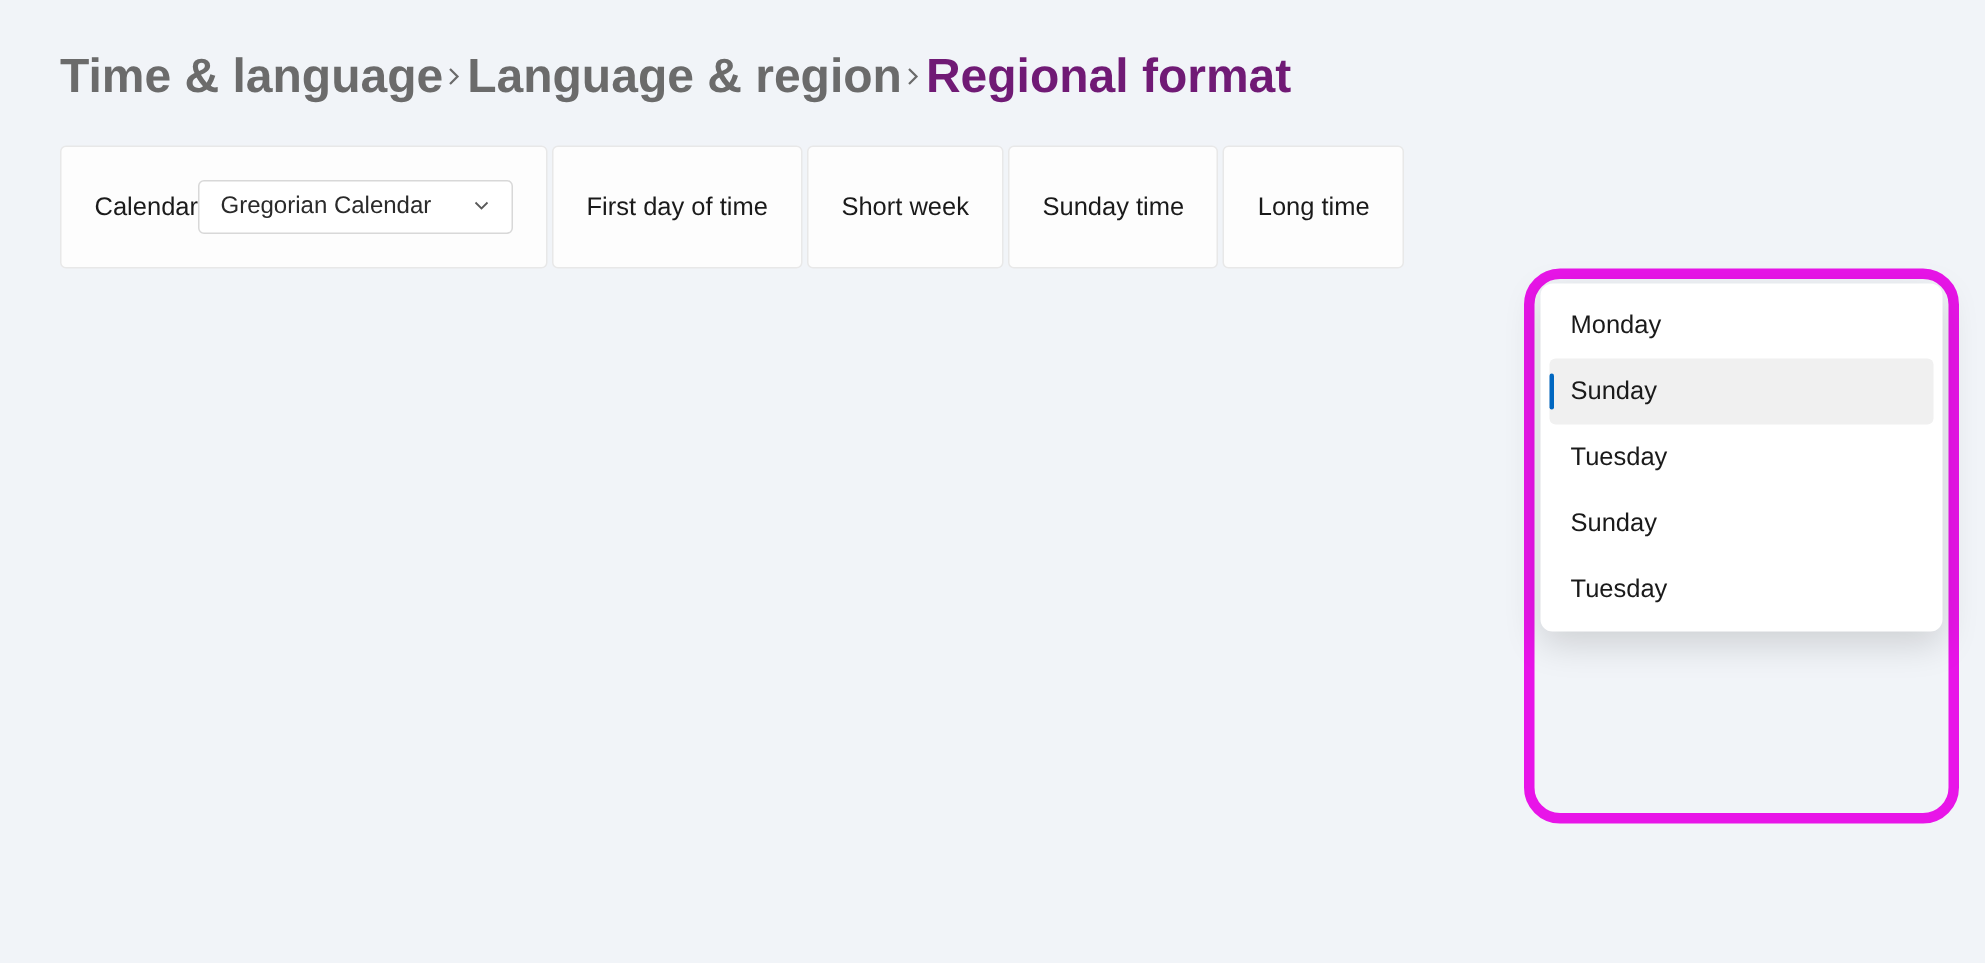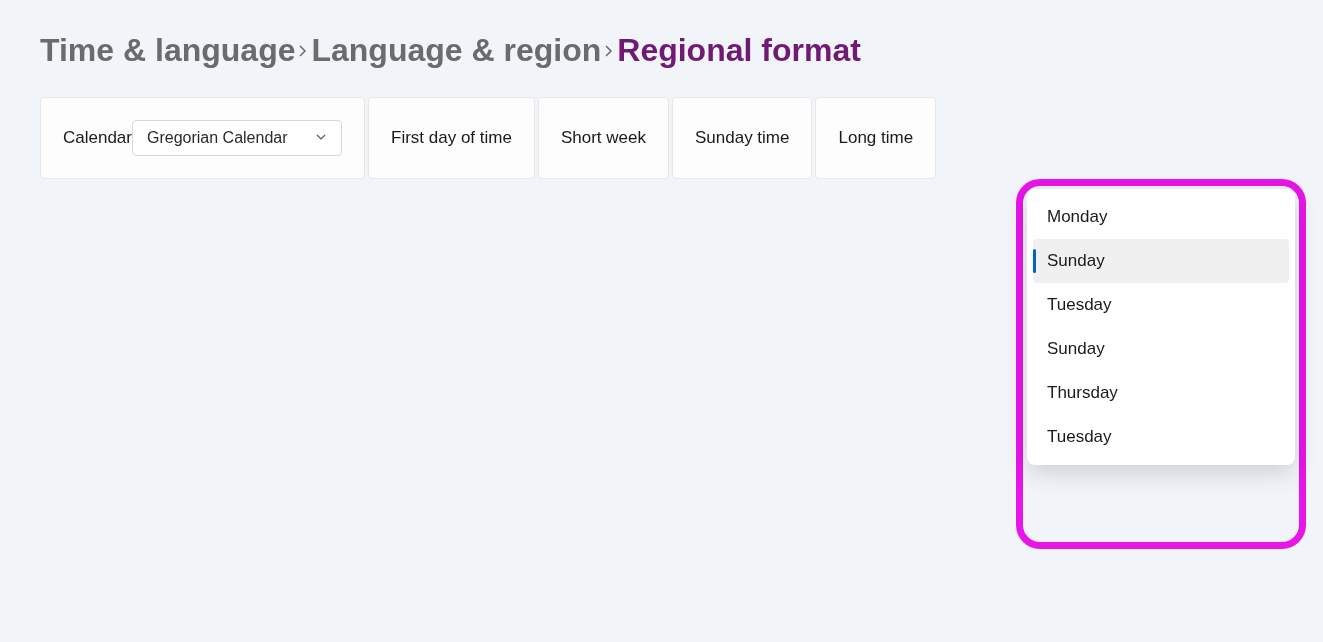--- a/index.html
+++ b/index.html
@@ -171,18 +171,17 @@
       <span class="setting-label">Long time</span>
     </div>
 
     <div class="dropdown-highlight"></div>
 
     <div class="dropdown-menu">
       <div class="dropdown-option">Monday</div>
       <div class="dropdown-option selected">Sunday</div>
       <div class="dropdown-option">Tuesday</div>
       <div class="dropdown-option">Sunday</div>
-      <div class="dropdown-option">Thursday</div>
       <div class="dropdown-option">Tuesday</div>
     </div>
 
   </div>
 </div>
 
 </body></html>

